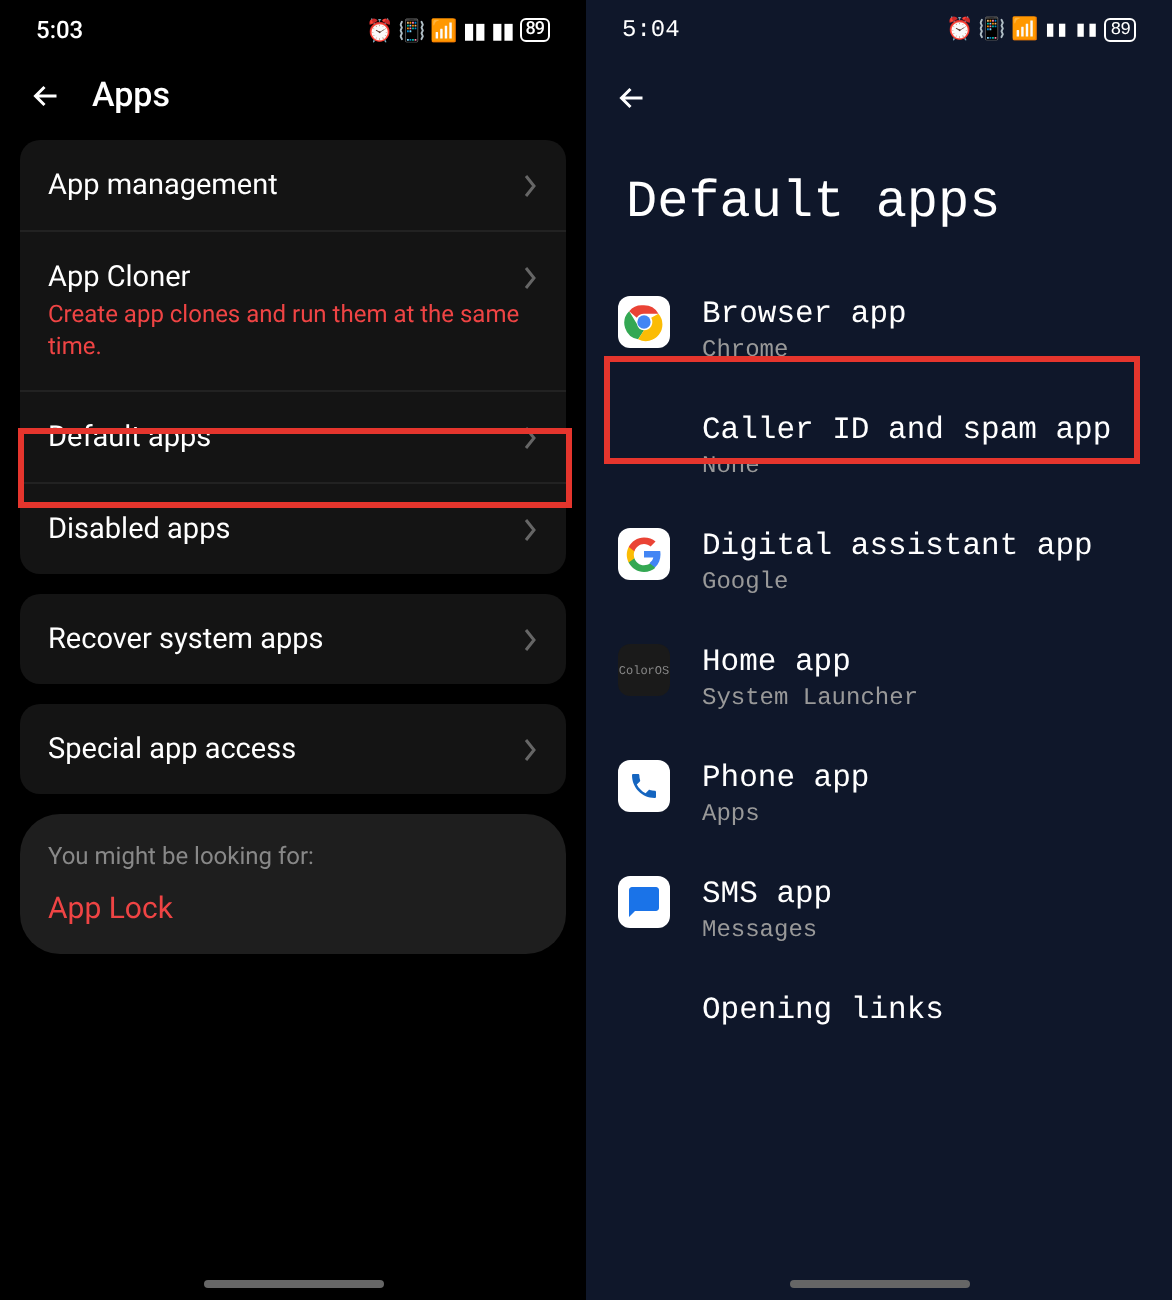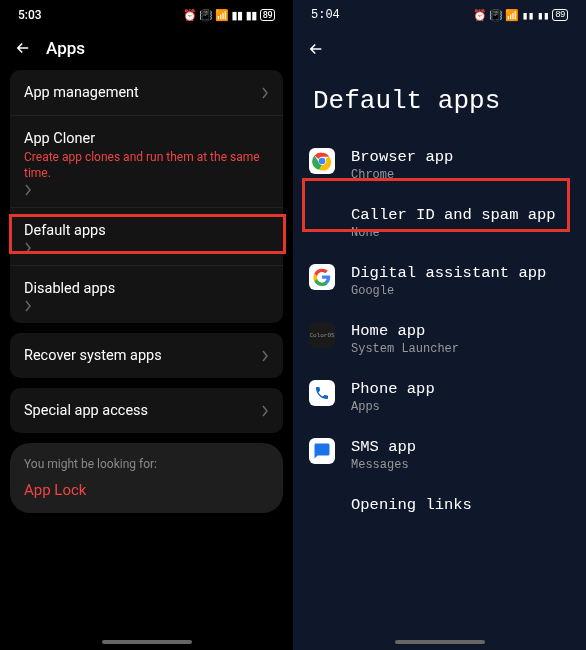--- a/index.html
+++ b/index.html
@@ -46,21 +46,21 @@
     border-radius: 10px;
     margin-bottom: 10px;
     overflow: hidden;
   }
   .row {
     display: flex;
     align-items: flex-start;
     padding: 14px 14px;
     position: relative;
   }
-  .row + .row { border-top: 1px solid #222; flex-direction: column; }
+  .row + .row { border-top: 1px solid #222; }
   .row-body { flex: 1; }
   .row-title { font-size: 14.5px; color: #fff; }
   .row-sub { font-size: 12px; color: #ef4444; margin-top: 3px; line-height: 1.3; }
   .chevron {
     width: 8px; height: 12px; color: #666;
   }
   .chevron svg { width: 100%; height: 100%; }
   .info-card {
     background: #1e1e1e;
     border-radius: 20px;

